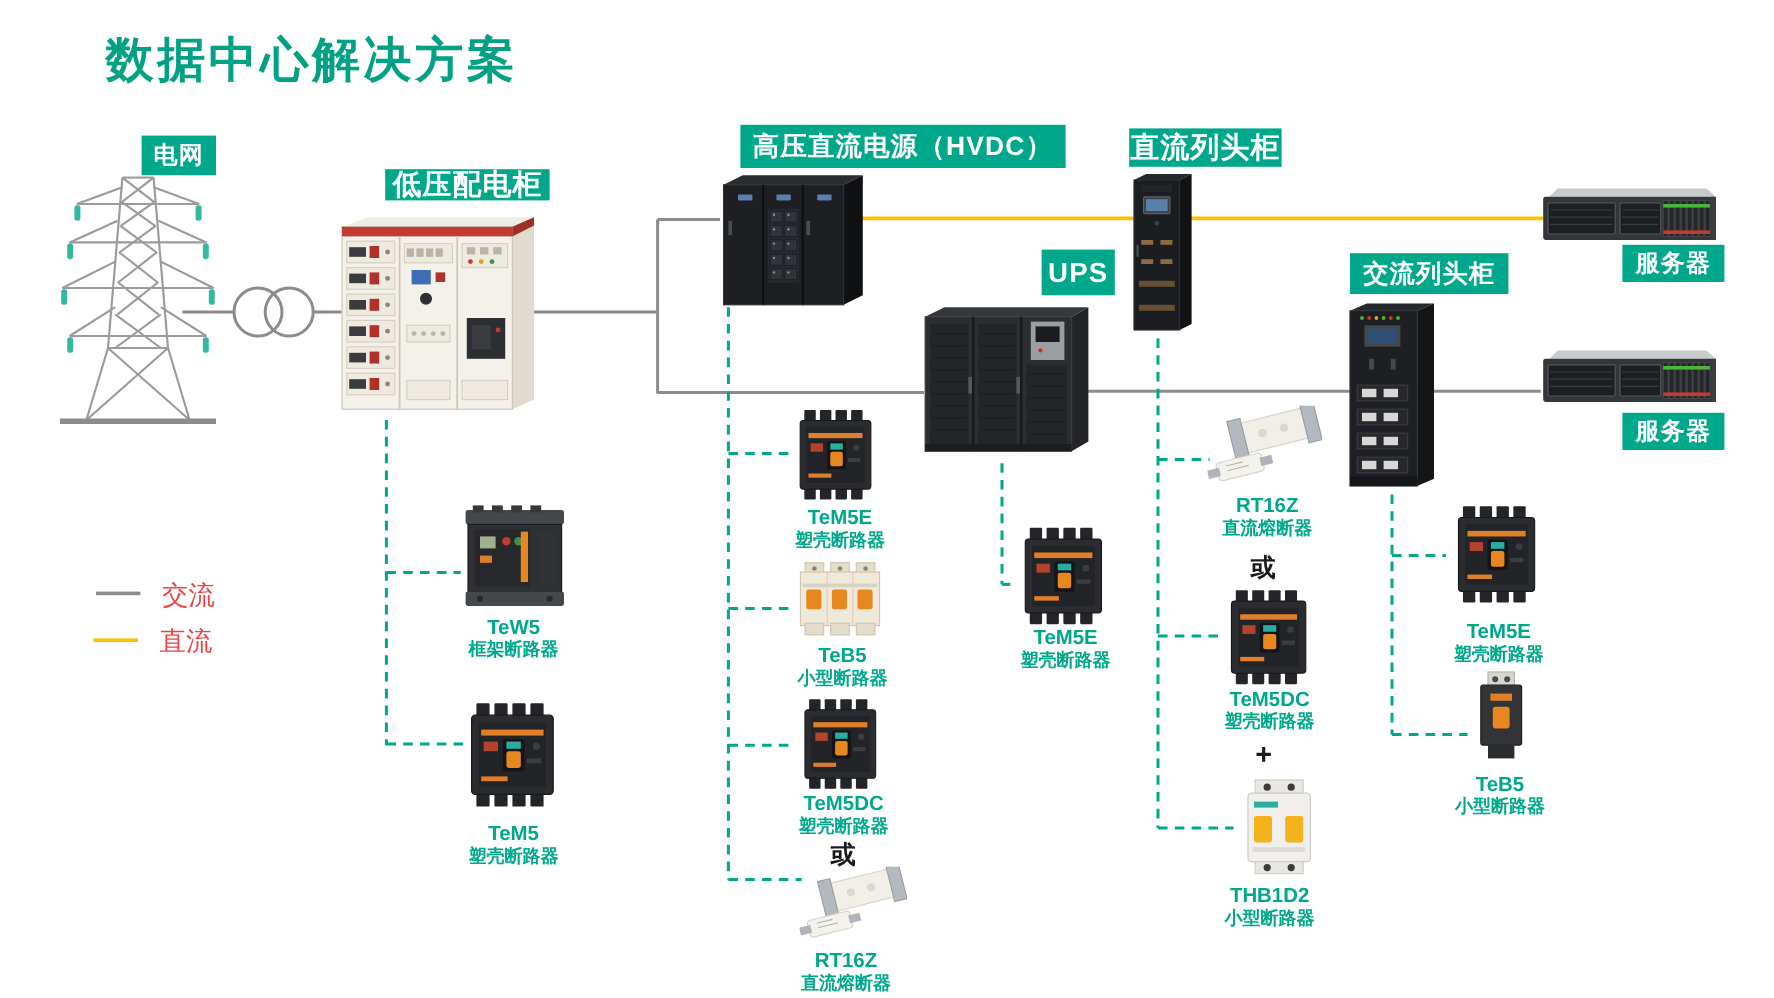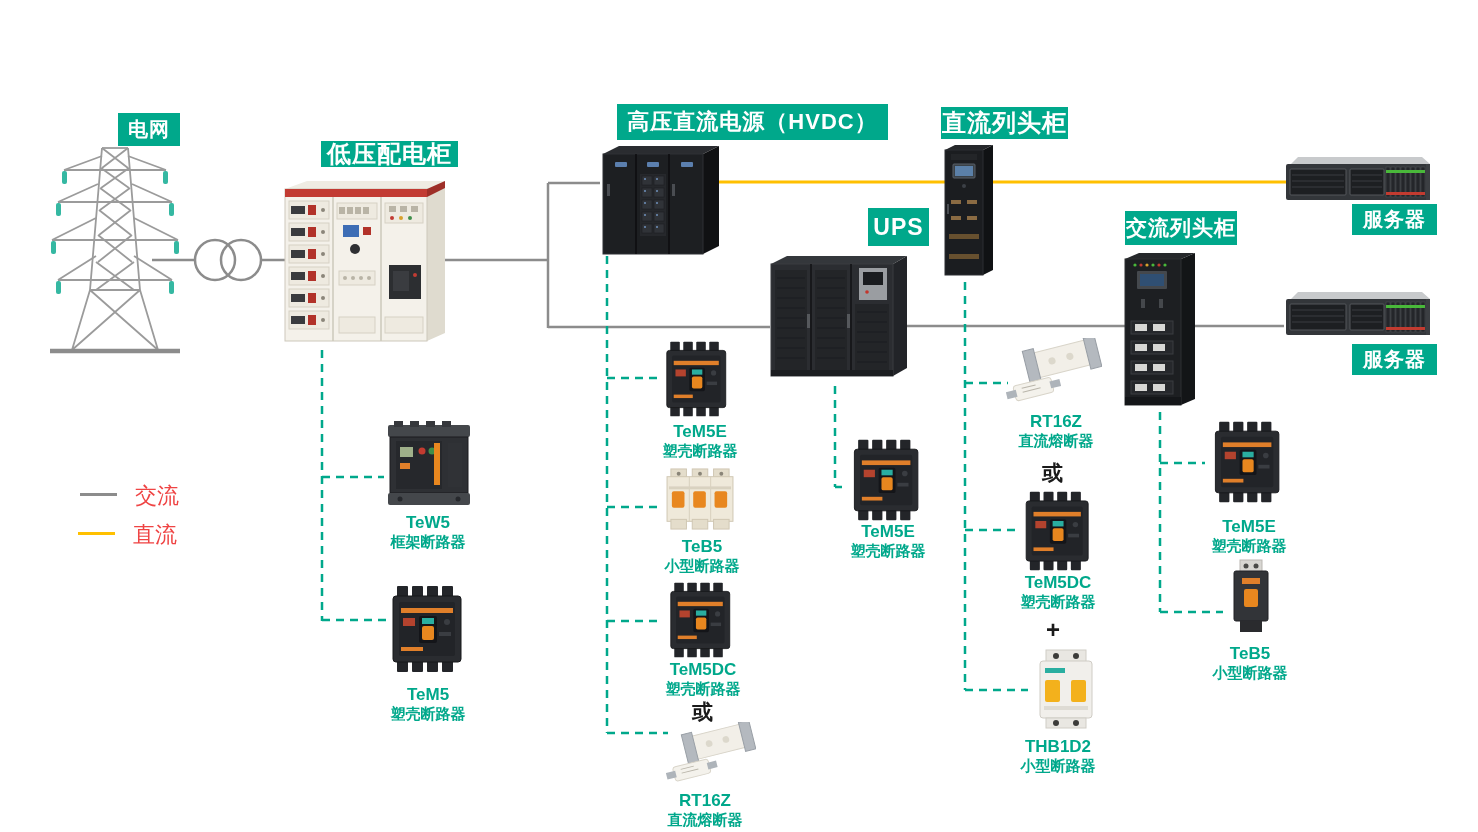--- a/index.html
+++ b/index.html
@@ -149,20 +149,21 @@
         <rect x="129" y="12" width="4" height="30" fill="#24262a" stroke="#4c4f53" stroke-width="0.6"></rect>
         <rect x="134" y="12" width="4" height="30" fill="#24262a" stroke="#4c4f53" stroke-width="0.6"></rect>
         <rect x="139" y="12" width="4" height="30" fill="#24262a" stroke="#4c4f53" stroke-width="0.6"></rect>
         <rect x="104" y="15" width="39" height="3" fill="#49b83a"></rect>
         <rect x="104" y="37" width="39" height="3" fill="#c23b30"></rect>
         <rect x="144" y="9" width="4" height="36" fill="#3c3f43"></rect>
       </symbol>
     </defs>
   </svg>
 
+  <div class="title">数据中心解决方案</div>
 
   <svg class="layer" width="1478" height="832">
     <g stroke="#8C8C8C" stroke-width="2.5" fill="none">
       <path d="M152,260 H285"></path>
       <path d="M445,260 H549"></path>
       <path d="M548,183 V328"></path>
       <path d="M548,183 H600"></path>
       <path d="M548,327 H770"></path>
       <path d="M905,326 H1284"></path>
     </g>
@@ -447,21 +448,21 @@
     </svg>
   <svg class="dev" style="left:1224px;top:558px" width="54" height="76">
       <use href="#sym-mcb1"></use>
     </svg>
 
   <div class="tag" style="left:85px;top:113px;width:62px;height:33px;font-size:20px">电网</div>
   <div class="tag" style="left:288px;top:141px;width:137px;height:26px;font-size:24px">低压配电柜</div>
   <div class="tag" style="left:584px;top:104px;width:271px;height:36px;font-size:22px">高压直流电源（HVDC）</div>
   <div class="tag" style="left:835px;top:208px;width:61px;height:38px;font-size:23px">UPS</div>
   <div class="tag" style="left:908px;top:107px;width:127px;height:32px;font-size:24px">直流列头柜</div>
-  <div class="tag" style="left:1092px;top:211px;width:112px;height:34px;font-size:21px">交流列头柜</div>
+  <div class="tag" style="left:1092px;top:211px;width:132px;height:34px;font-size:21px">交流列头柜</div>
   <div class="tag" style="left:1319px;top:204px;width:85px;height:31px;font-size:20px">服务器</div>
   <div class="tag" style="left:1319px;top:344px;width:85px;height:31px;font-size:20px">服务器</div>
 
   <div class="dev-label" style="left:368px;top:512px">
     <span class="model">TeW5</span>
     <span class="type">框架断路器</span>
   </div>
   <div class="dev-label" style="left:368px;top:684px">
     <span class="model">TeM5</span>
     <span class="type">塑壳断路器</span>

